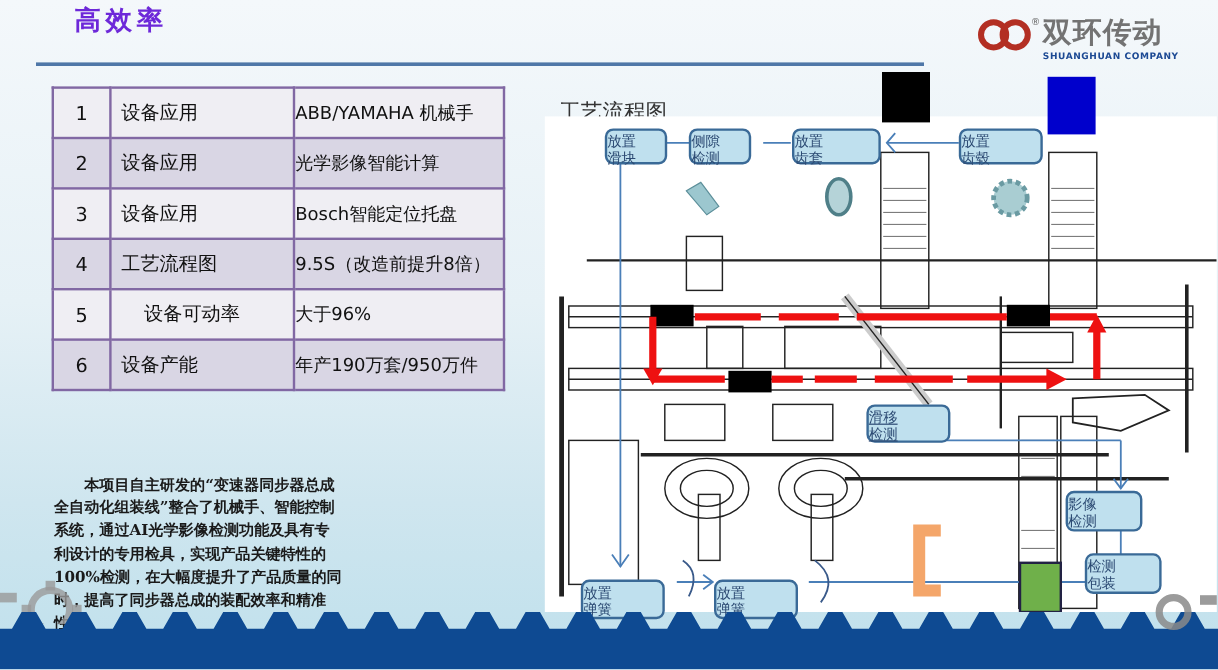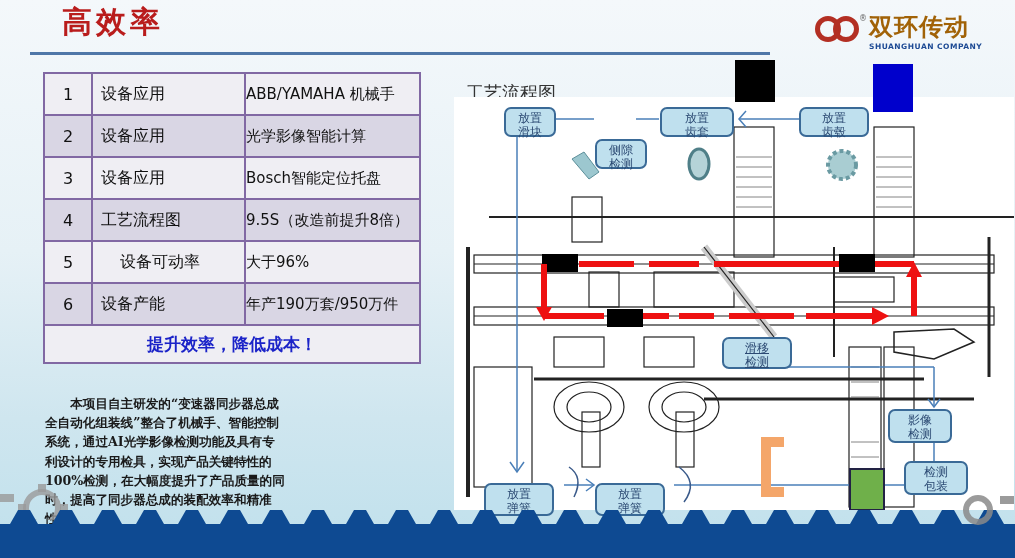--- a/index.html
+++ b/index.html
@@ -1,44 +1,44 @@
 <!DOCTYPE html>
 <html><head>
 <meta charset="utf-8">
 <style>
   html, body { margin:0; padding:0; }
   body { width:1015px; height:558px; overflow:hidden; position:relative;
     font-family: "DejaVu Sans", sans-serif;
     background: linear-gradient(180deg, #f4f8fb 0%, #e6f1f6 45%, #cfe6ef 75%, #bfe0ec 100%); }
   .abs { position:absolute; }
   
-  .title { left:62px; top:2px; font-family:Liberation Mono, monospace; font-weight:bold; font-size:30px; color:#b91c1c; letter-spacing:4px; }
+  .title { left:62px; top:2px; font-family:Liberation Mono, monospace; font-weight:bold; font-size:22px; color:#6d28d9; letter-spacing:4px; }
   .title-line { left:30px; top:52px; width:740px; height:3px; background:#4f77a8; }
   .logo { left:815px; top:14px; width:190px; height:40px; }
   .logo-rings { position:absolute; left:0; top:2px; width:46px; height:30px; }
   .logo-rings span { position:absolute; top:0; width:26px; height:26px; border:5px solid #b32f23; border-radius:50%; box-sizing:border-box; }
-  .logo-name { position:absolute; left:54px; top:0; font-size:24px; font-weight:bold; color:#a16207; letter-spacing:1px; line-height:26px; }
+  .logo-name { position:absolute; left:54px; top:0; font-size:24px; font-weight:bold; color:#737373; letter-spacing:1px; line-height:26px; }
   .logo-reg { position:absolute; left:44px; top:0; font-size:8px; color:#666; }
   .logo-sub { position:absolute; left:54px; top:28px; font-size:7.5px; font-weight:bold; color:#1d4a94; letter-spacing:0.5px; }
   
   .spec { left:43px; top:72px; width:378px; border-collapse:collapse; border:2px solid #8168a3; }
   .spec td { border:2px solid #8168a3; height:40px; font-size:16px; color:#111; padding:0; }
   .spec tr.odd td { background:#efeef3; }
   .spec tr.even td { background:#d9d6e4; }
   .spec td.no { width:46px; text-align:center; }
   .spec td.k { width:124px; padding-left:8px; }
   .spec td.v { font-size:15px; }
   .spec tr.slogan td { height:36px; background:#efeef3; text-align:center; color:#1b23c8; font-weight:bold; font-size:17px; }
   
   .para { left:45px; top:394px; width:240px; font-family:"DejaVu Serif", serif; font-weight:bold; font-size:12.6px; line-height:19.2px; color:#1a1a1a; text-indent:2em; }
   
   .diag-title { left:466px; top:67px; font-family:"DejaVu Serif", serif; font-size:18px; color:#333;margin-top:14px; }
   .diag { left:454px; top:97px; width:560px; height:413px; background:#ffffff; overflow:hidden; }
   .step { position:absolute; background:#bfe0ee; border:2px solid #3a6a97; border-radius:7px; box-sizing:border-box;
-    font-family:"DejaVu Serif", serif; font-size:12px; color:#2c4a73; text-align:center; line-height:14px; padding-top:2px; }
+    font-family:"DejaVu Serif", serif; font-size:12px; color:#2c4a73; line-height:14px; padding-top:2px; }
   .step span { display:block; }
   .black-block { background:#000; }
   .blue-block { background:#0000cc; }
   
   .wave { left:0; top:494px; width:1015px; height:64px; }
 </style>
 </head>
 <body>
 
 <div class="abs title">高效率</div>
@@ -78,23 +78,20 @@
   </tr>
   <tr class="odd">
     <td class="no">5</td>
     <td class="k" style="padding-left:27px">设备可动率</td>
     <td class="v">大于96%</td>
   </tr>
   <tr class="even">
     <td class="no">6</td>
     <td class="k">设备产能</td>
     <td class="v">年产190万套/950万件</td>
-  </tr>
-  <tr class="slogan">
-    <td colspan="3">提升效率，降低成本！</td>
   </tr>
 </tbody>
   </table>
 
 <div class="abs para">本项目自主研发的“变速器同步器总成全自动化组装线”整合了机械手、智能控制系统，通过AI光学影像检测功能及具有专利设计的专用检具，实现产品关键特性的100%检测，在大幅度提升了产品质量的同时，提高了同步器总成的装配效率和精准性。</div>
 
 <svg class="abs" style="left:0;top:470px" width="90" height="50">
   <g fill="none" stroke="#9a9a9a" stroke-width="6" opacity="0.8">
     <circle cx="42" cy="38" r="16"></circle>
   </g>
@@ -222,21 +219,21 @@
 
     <path d="M330 345 L312 345 L312 395 L330 395" stroke="#f4a66a" stroke-width="10" fill="none"></path>
 
     <rect x="396" y="372" width="34" height="41" fill="#6fb04a" stroke="#224" stroke-width="2"></rect>
   </svg>
 
   <div class="step" style="left:50px;top:10px;width:52px;height:30px;">
     <span>放置</span>
     <span>滑块</span>
   </div>
-  <div class="step" style="left:141px;top:10px;width:52px;height:30px;margin-top:32px;">
+  <div class="step" style="left:120px;top:10px;width:52px;height:30px;">
     <span>侧隙</span>
     <span>检测</span>
   </div>
   <div class="step" style="left:206px;top:10px;width:74px;height:30px;">
     <span>放置</span>
     <span>齿套</span>
   </div>
   <div class="step" style="left:345px;top:10px;width:70px;height:30px;">
     <span>放置</span>
     <span>齿毂</span>

